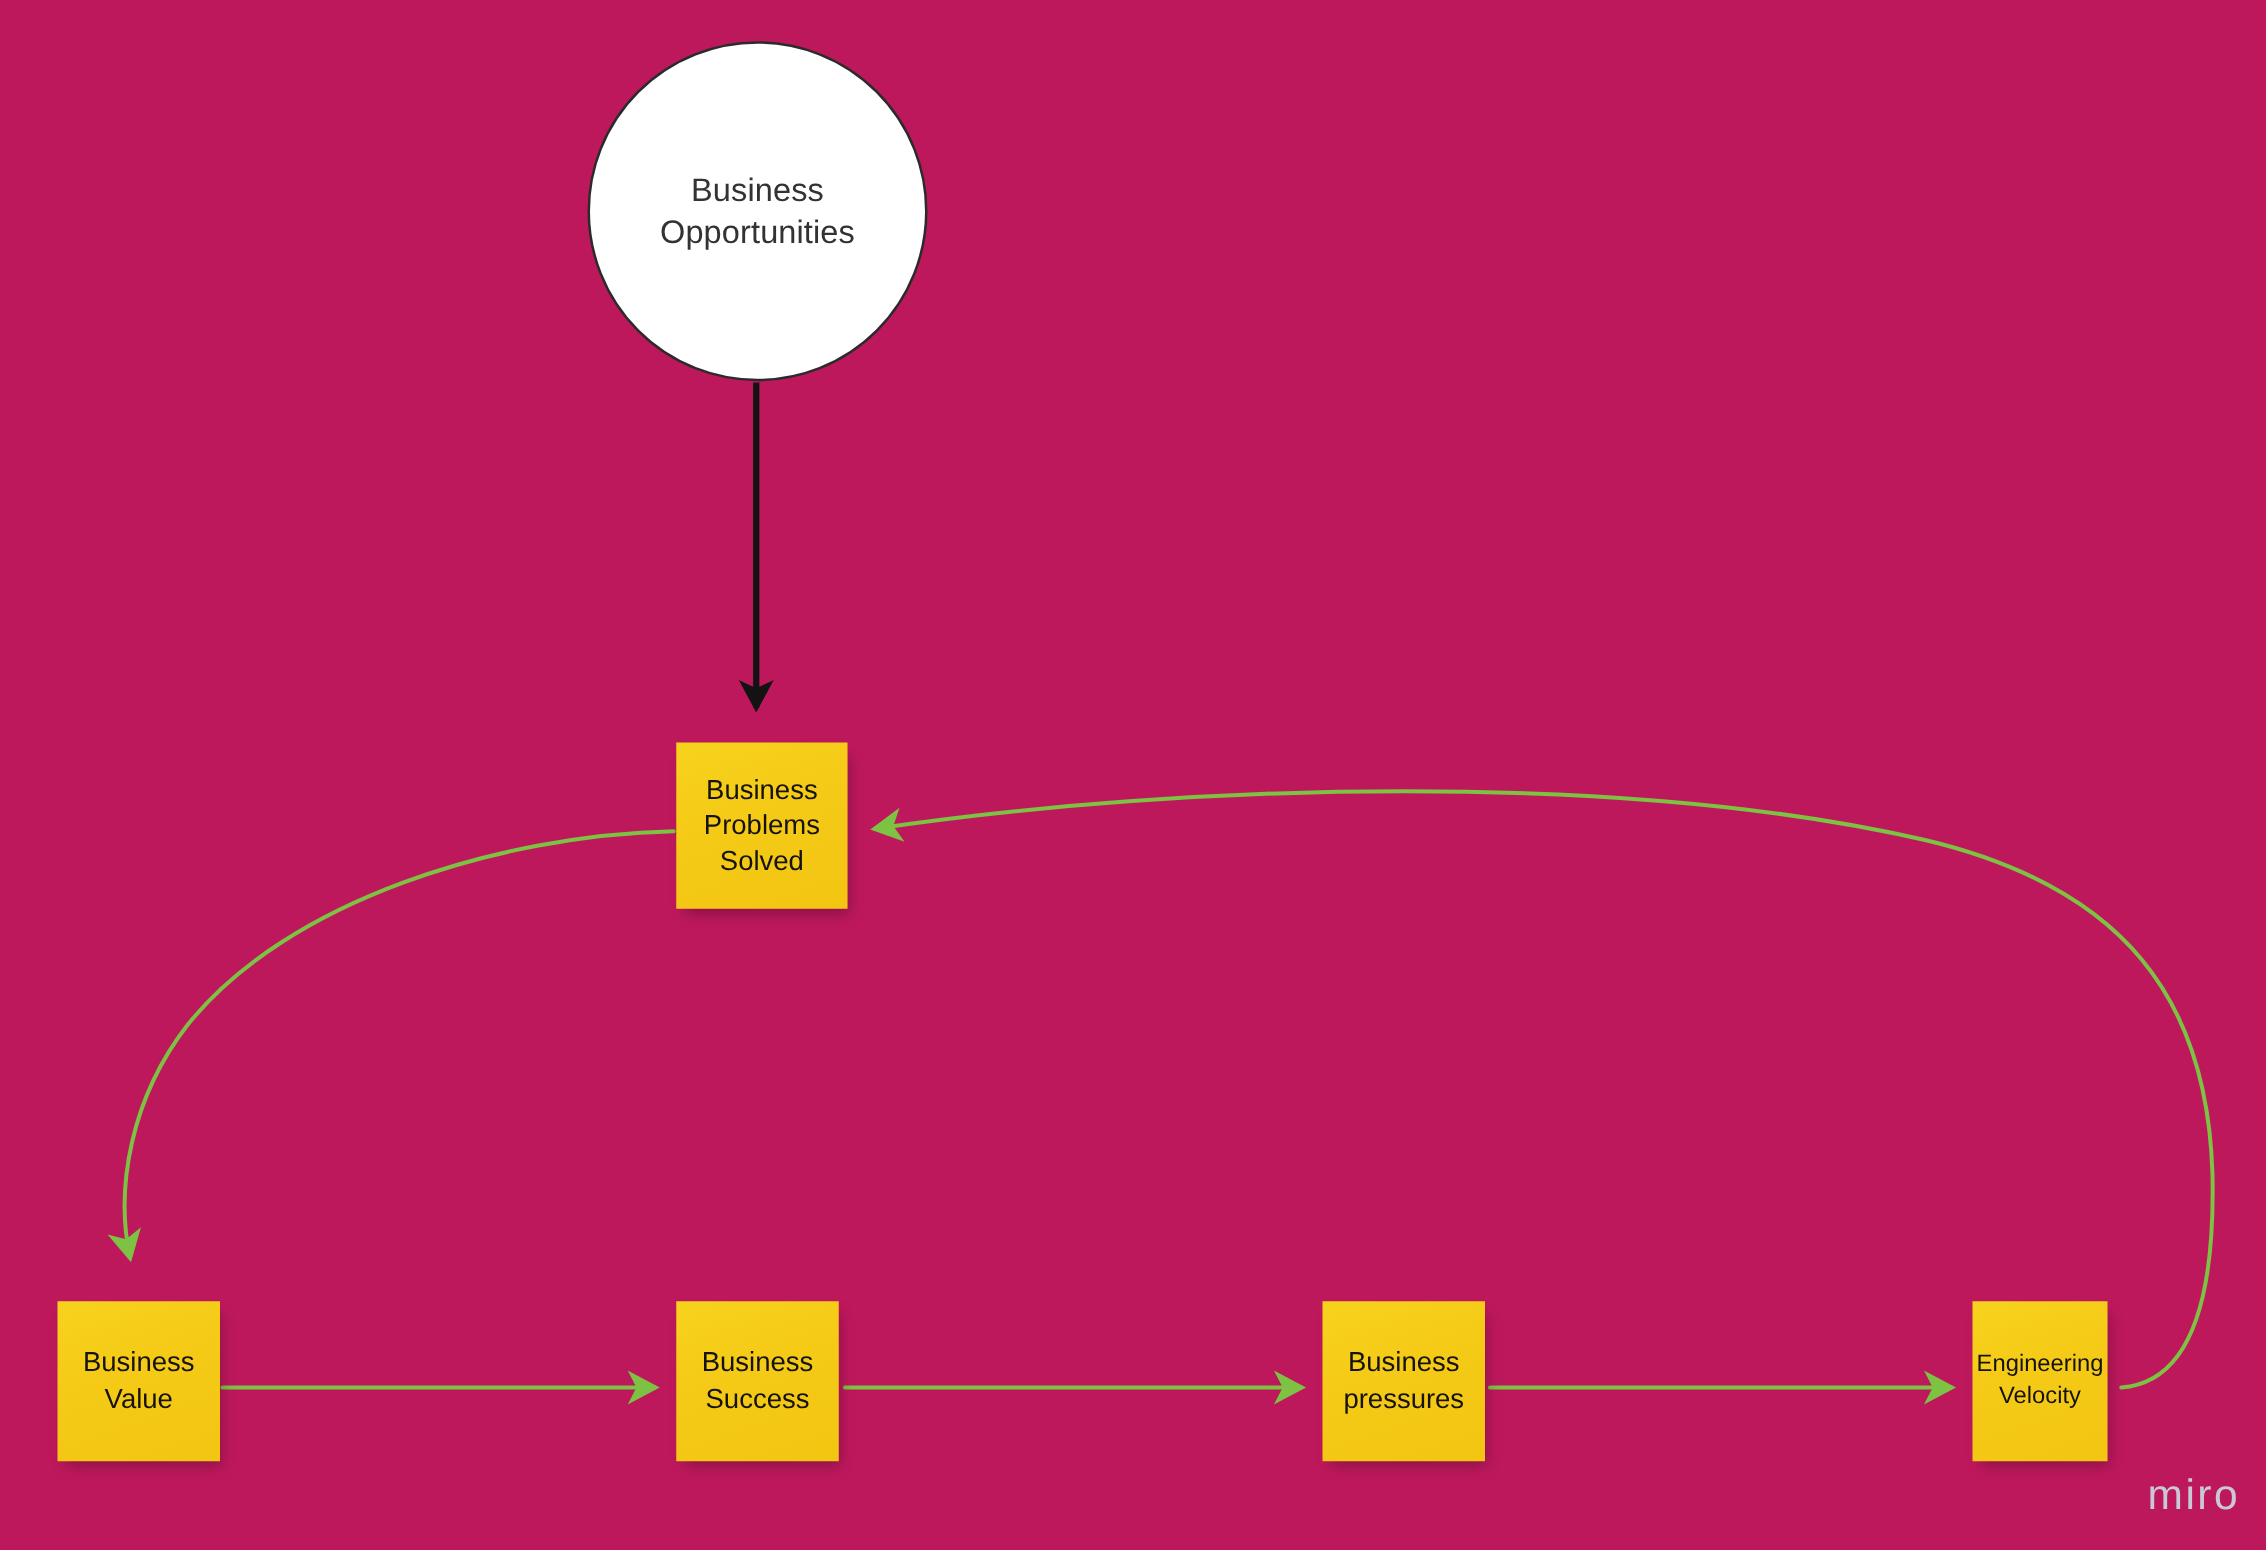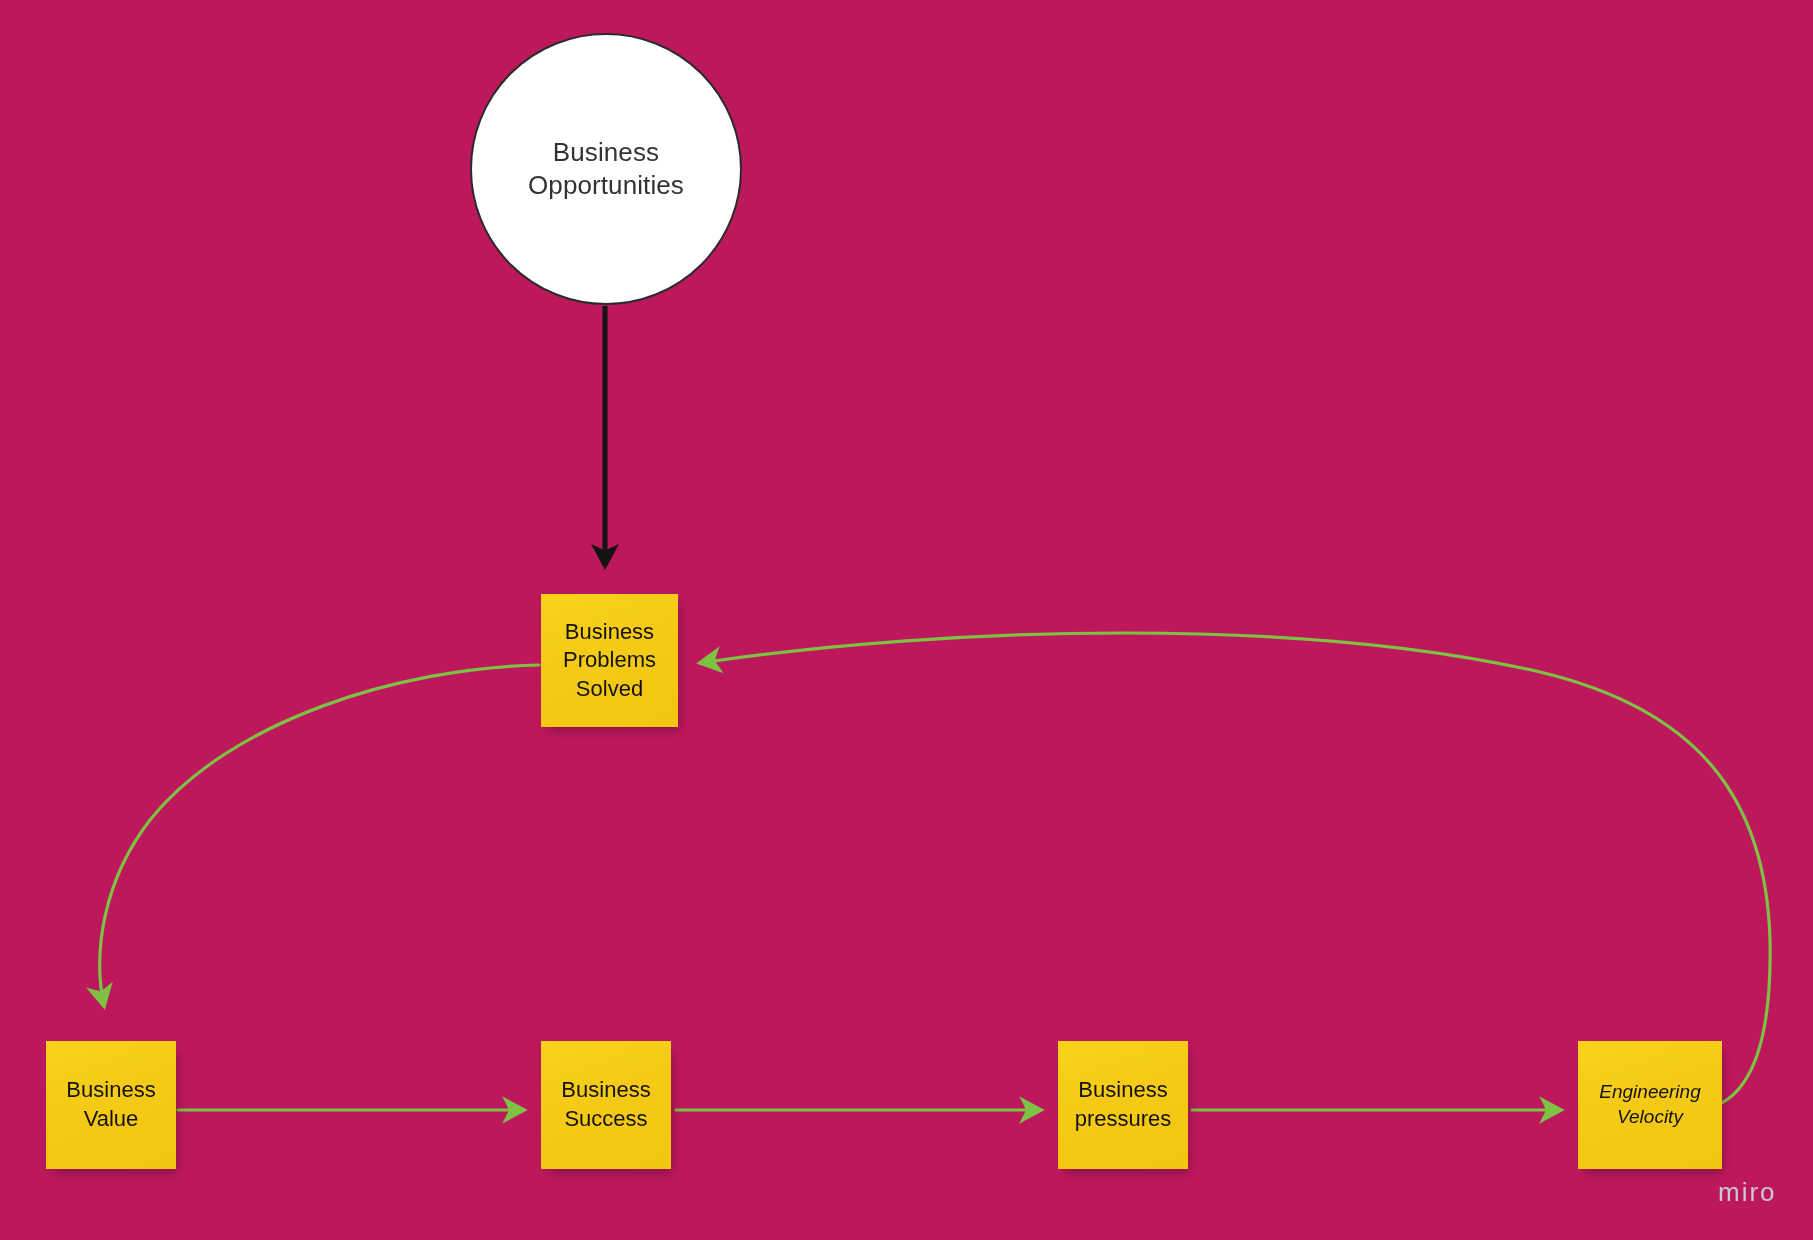--- a/index.html
+++ b/index.html
@@ -65,21 +65,21 @@
     white-space: pre-line;
     line-height: 1.30;
     padding: 0 4px;
   }
   .sticky.size-md .node-text { font-size: 22px; }
   .sticky.size-sm .node-text { font-size: 19px; }
 
   
   .watermark {
     position: absolute;
-    font-size: 26px;
+    font-size: 34px;
     letter-spacing: 2px;
     color: #c9c9d6;
     font-weight: 400;
     user-select: none;
     text-align: center;
   }
 </style>
 </head>
 <body>
 
@@ -127,20 +127,20 @@
   <div class="sticky size-md" style="left:541px; top:1041px; width:130px; height:128px;">
     <div class="node-text">Business
 Success</div>
   </div>
 
   <div class="sticky size-md" style="left:1058px; top:1041px; width:130px; height:128px;">
     <div class="node-text">Business
 pressures</div>
   </div>
 
-  <div class="sticky size-sm" style="left:1578px; top:1041px; width:144px; height:128px;font-style:italic;">
+  <div class="sticky size-sm" style="left:1578px; top:1041px; width:108px; height:128px;">
     <div class="node-text">Engineering
 Velocity</div>
   </div>
 
   <div class="watermark" style="left:1718px; top:1177px;">miro</div>
 
 </div>
 
 </body></html>

